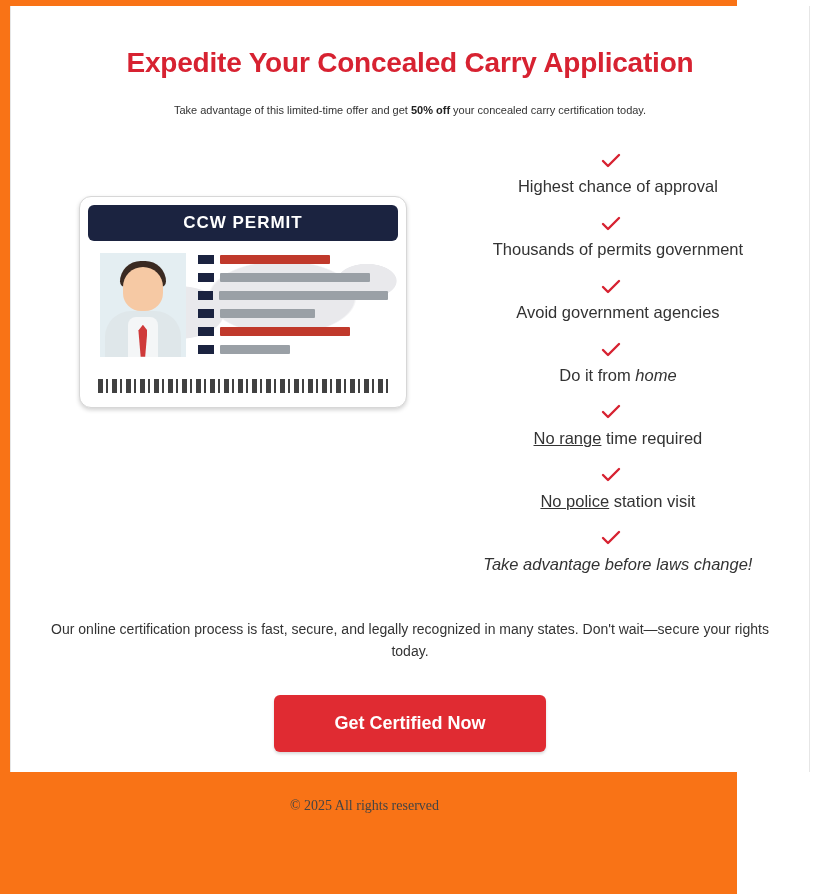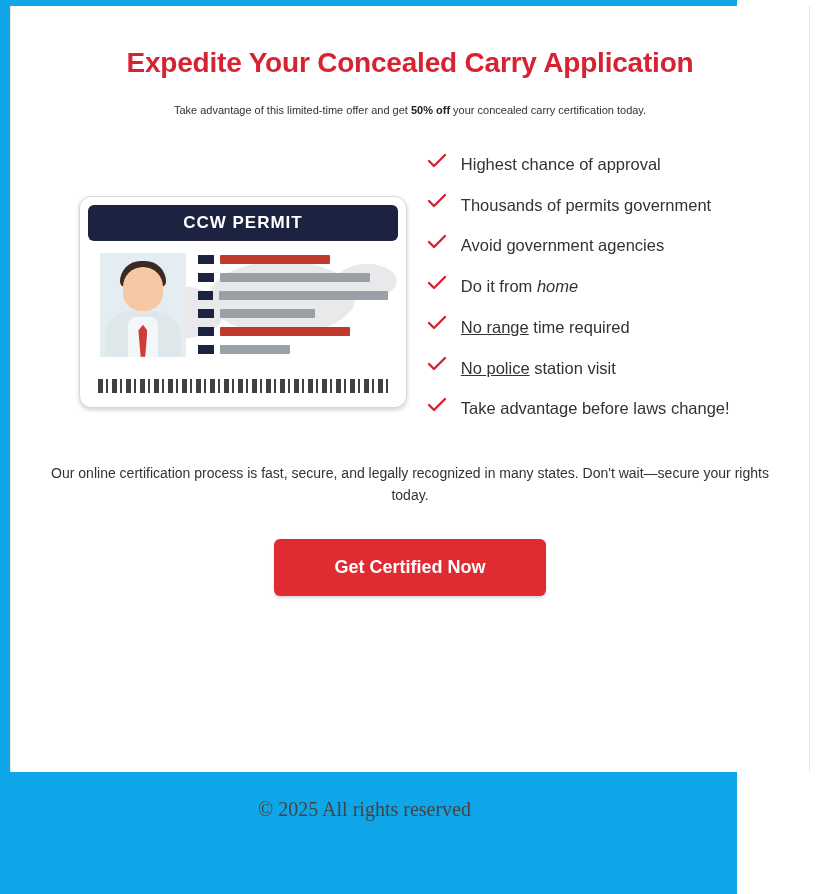--- a/index.html
+++ b/index.html
@@ -11,21 +11,21 @@
     width: 820px;
     height: 894px;
     font-family: "Liberation Sans", sans-serif;
     color: #2f2f2f;
     overflow: hidden;
   }
   .page {
     position: relative;
     width: 737px;
     height: 894px;
-    background: #0ea5e9;
+    background: #f97316;
   }
   .sheet {
     position: absolute;
     left: 10px;
     top: 6px;
     width: 800px;
     height: 766px;
     background: #ffffff;
     border-left: 1px solid #e6e6e6;
     border-right: 1px solid #e6e6e6;
@@ -162,40 +162,41 @@
     width: 290px; height: 14px;
     background: repeating-linear-gradient(to right,
       #2c2c2c 0px, #2c2c2c 5px, #ffffff 5px, #ffffff 8px,
       #2c2c2c 8px, #2c2c2c 10px, #ffffff 10px, #ffffff 14px);
     opacity: 0.9;
   }
 
   
   .benefit {
     display: flex;
-    align-items: flex-end;
+    align-items: center;
     margin-bottom: 16px;
+    flex-direction: column;
   }
   .check {
     flex: 0 0 auto;
     width: 26px;
     color: #d72231;
     font-size: 19px;
     line-height: 1.3;
     font-weight: bold;
     margin-right: 8px;
   }
   .benefit .text {
     font-size: 16.5px;
     line-height: 1.35;
     color: #333333;
   }
   .benefit .text .u { text-decoration: underline; }
   .benefit .text .i { font-style: italic; }
-  .benefit.italic .text { }
+  .benefit.italic .text { font-style: italic; }
 
   .closing {
     text-align: center;
     font-size: 14px;
     line-height: 1.55;
     color: #333333;
     margin: 28px 40px 0 40px;
   }
   .cta-wrap {
     display: flex;
@@ -212,21 +213,21 @@
     padding: 18px 60px;
     cursor: pointer;
     box-shadow: 0 2px 3px rgba(0,0,0,0.15);
   }
   .footer {
     position: absolute;
     left: 0; right: 8px;
     top: 798px;
     text-align: center;
     font-family: "Liberation Serif", serif;
-    font-size: 20px;
+    font-size: 14px;
     color: #444444;
   }
 </style>
 </head>
 <body>
 
 <div class="page">
   <div class="sheet">
 
     <h1 class="headline">Expedite Your Concealed Carry Application</h1>

